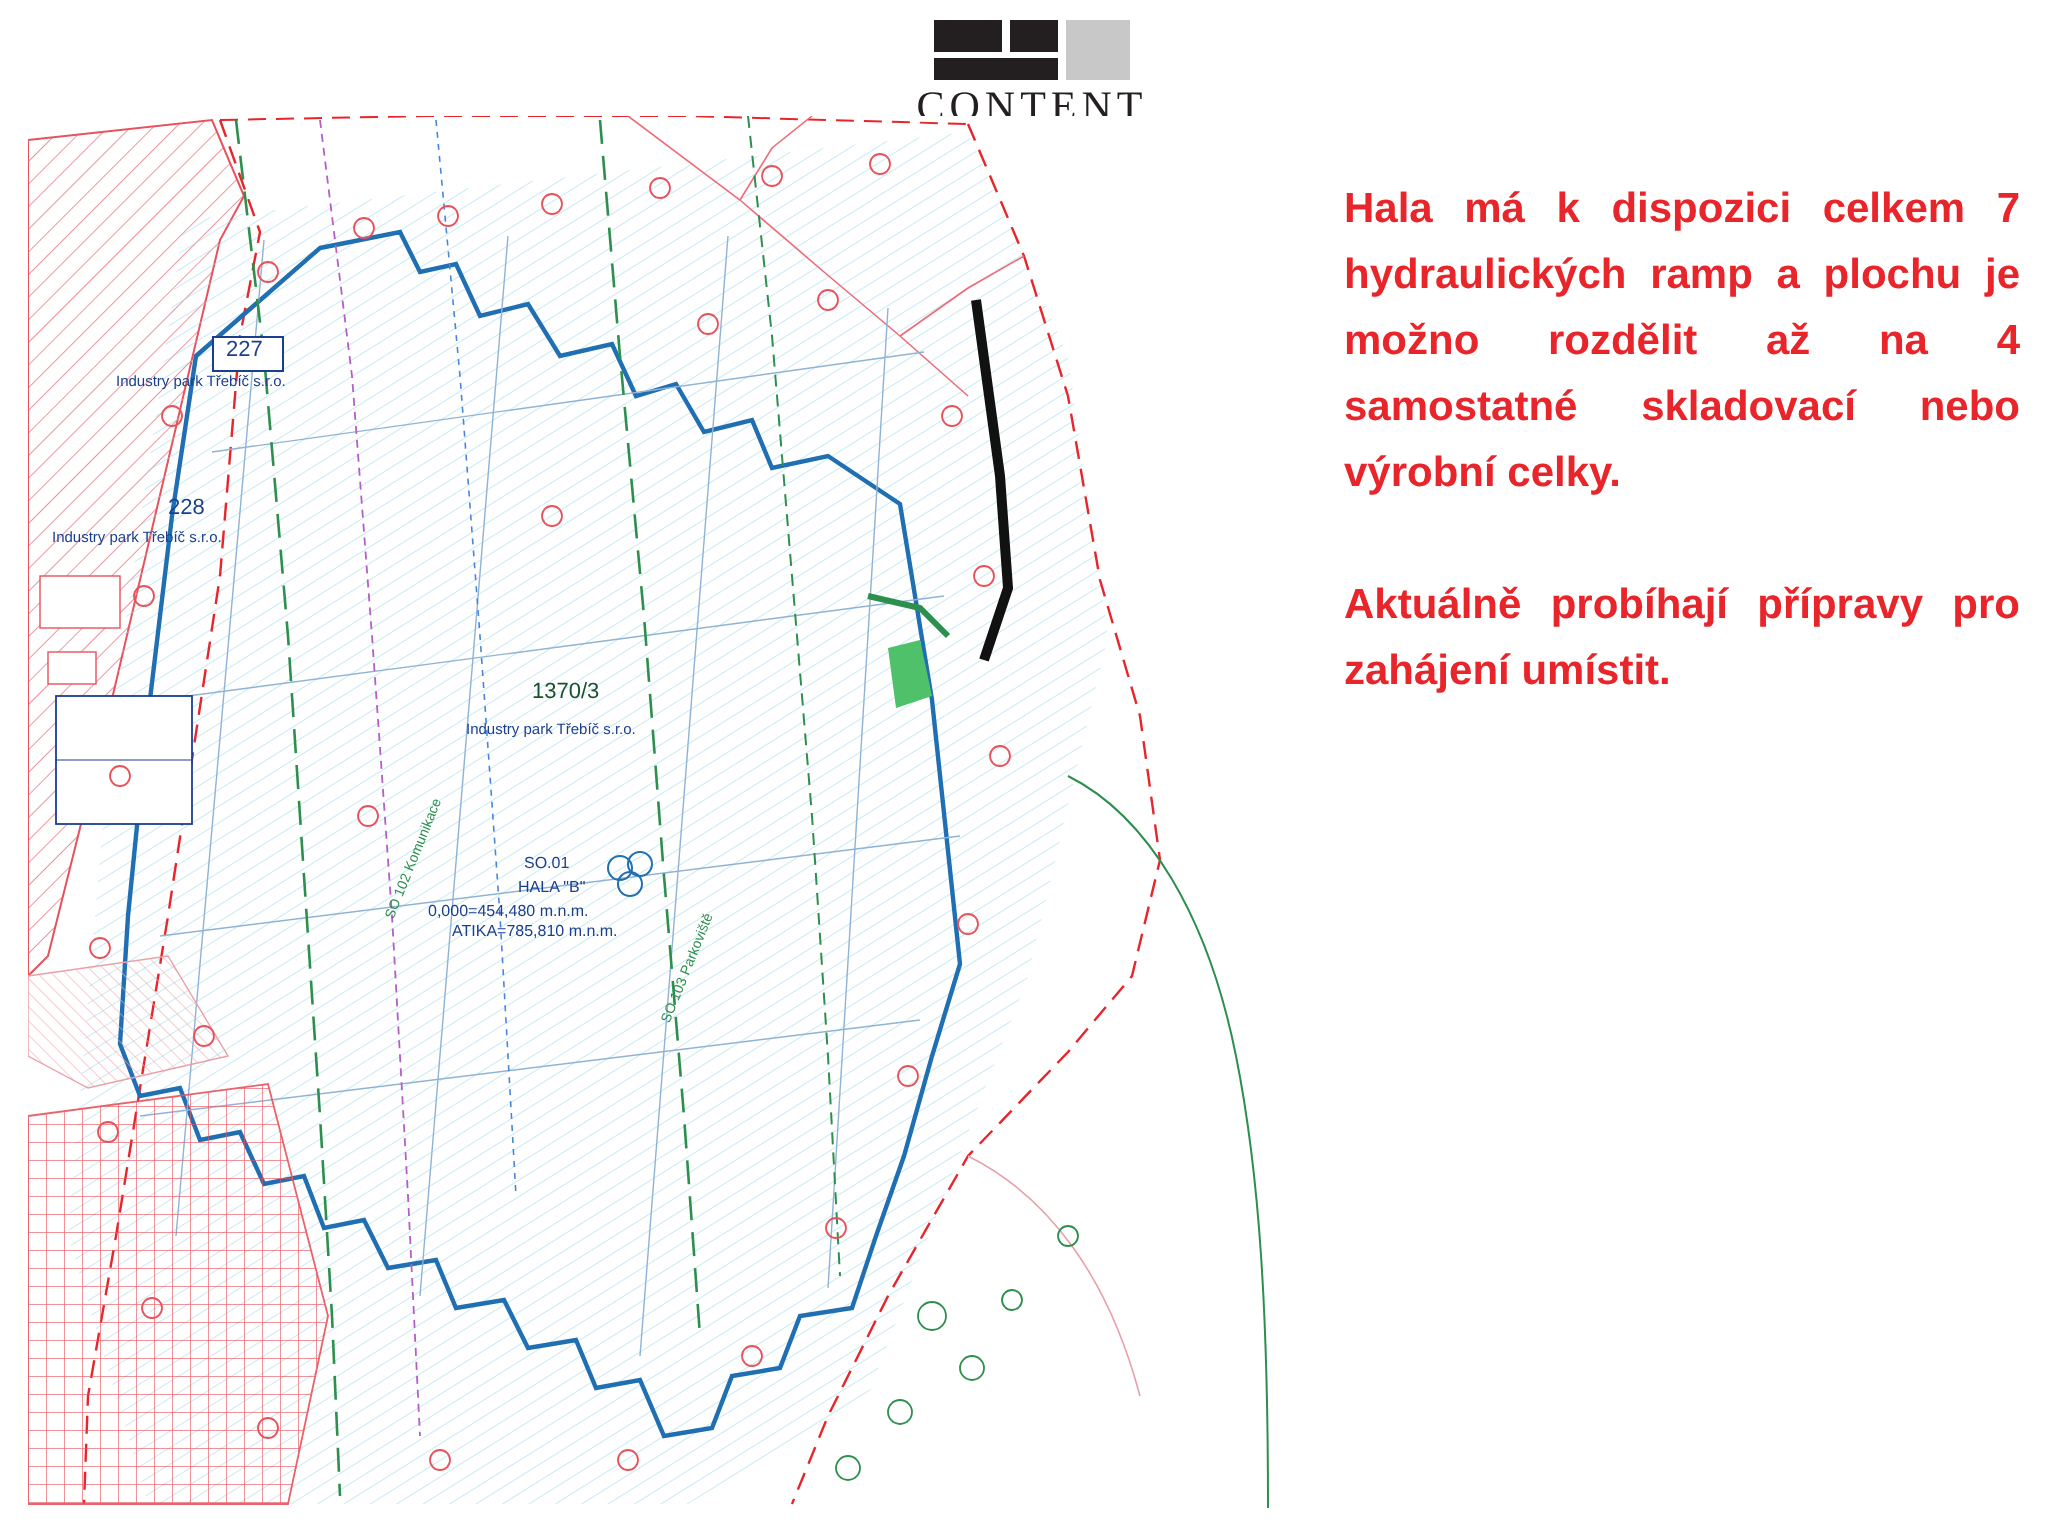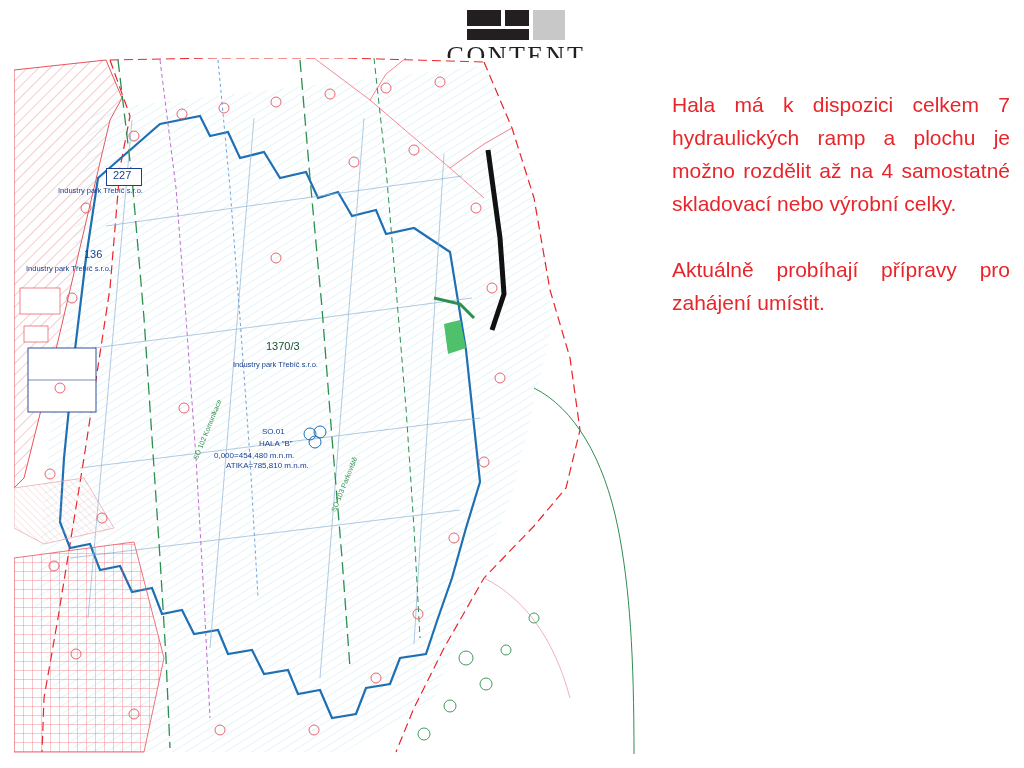--- a/index.html
+++ b/index.html
@@ -38,21 +38,21 @@
     position: absolute;
     background: #231f20;
   }
   .logo-mark .b1 { left: 0px;  top: 0px;  width: 34px; height: 16px; }
   .logo-mark .b2 { left: 38px; top: 0px;  width: 24px; height: 16px; }
   .logo-mark .b3 { left: 0px;  top: 19px; width: 62px; height: 11px; }
   .logo-mark .b4 { left: 66px; top: 0px;  width: 32px; height: 30px;
                    background: #c8c8c8; }
   .logo-word {
     font-family: "Liberation Serif", serif;
-    font-size: 26px;
+    font-size: 21px;
     letter-spacing: 2.5px;
     color: #231f20;
     text-align: center;
     line-height: 1;
     font-weight: 400;
   }
   .logo-sub {
     font-family: "Liberation Sans", sans-serif;
     font-size: 7.5px;
     letter-spacing: 1.1px;
@@ -64,20 +64,21 @@
   
   .text-col {
     position: absolute;
     left: 672px;
     top: 88px;
     width: 338px;
     color: #e8252a;
     font-size: 21px;
     line-height: 33px;
     text-align: justify;
+    font-weight: bold;
   }
   .text-col p {
     margin: 0 0 33px 0;
     text-align: justify;
   }
   .text-col p:last-child { margin-bottom: 0; }
 
   
   .drawing {
     position: absolute;
@@ -250,21 +251,21 @@
         <circle cx="296" cy="376" r="6"></circle>
         <circle cx="306" cy="374" r="6"></circle>
         <circle cx="301" cy="384" r="6"></circle>
       </g>
     </svg>
 
     <div class="box-227" style="left:92px; top:110px; width:34px; height:16px;"></div>
     <div class="map-label lbl-parcel-num" style="left:99px; top:111px;">227</div>
     <div class="map-label lbl-parcel-owner" style="left:44px; top:128px;">Industry park Třebíč s.r.o.</div>
 
-    <div class="map-label lbl-parcel-num" style="left:70px; top:190px;">136</div>
+    <div class="map-label lbl-parcel-num" style="left:70px; top:190px;">228</div>
     <div class="map-label lbl-parcel-owner" style="left:12px; top:206px;">Industry park Třebíč s.r.o.</div>
 
     <div class="map-label lbl-big-num" style="left:252px; top:282px;">1370/3</div>
     <div class="map-label lbl-parcel-owner" style="left:219px; top:302px;">Industry park Třebíč s.r.o.</div>
 
     <div class="map-label lbl-hall" style="left:248px; top:369px;">SO.01</div>
     <div class="map-label lbl-hall" style="left:245px; top:381px;">HALA "B"</div>
     <div class="map-label lbl-hall" style="left:200px; top:393px;">0,000=454,480 m.n.m.</div>
     <div class="map-label lbl-hall" style="left:212px; top:403px;">ATIKA=785,810 m.n.m.</div>
 

